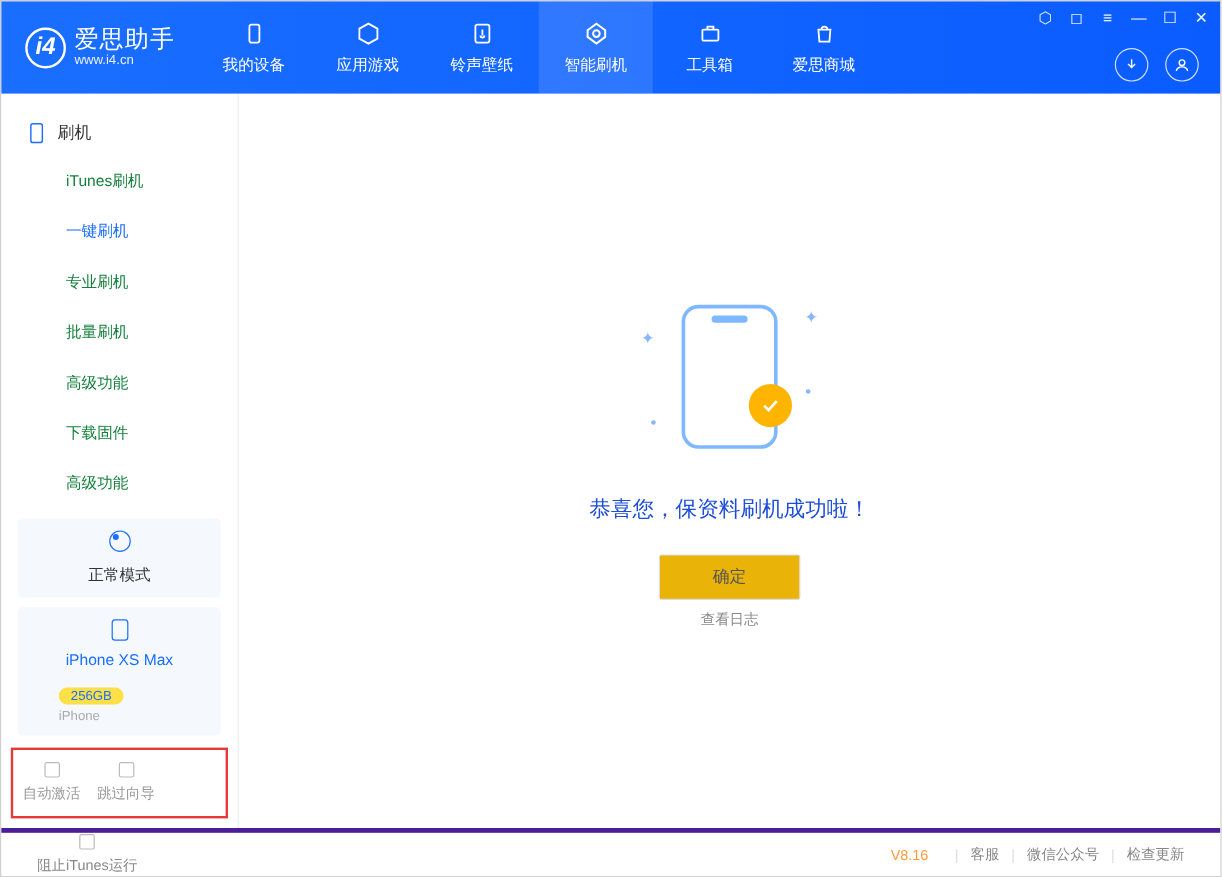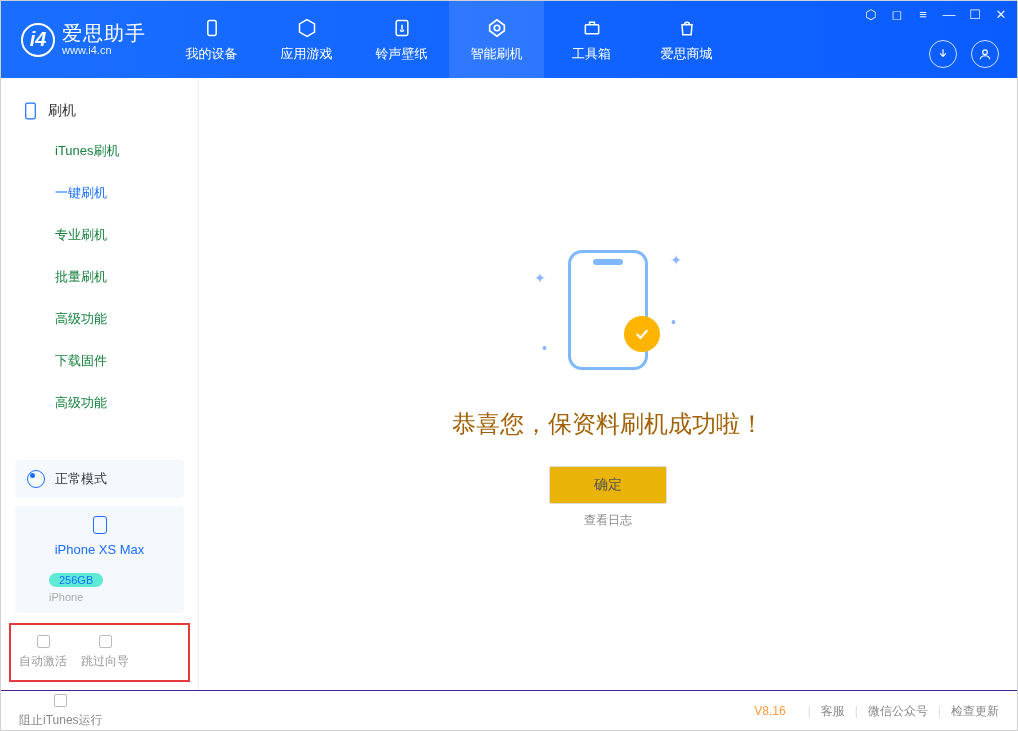--- a/index.html
+++ b/index.html
@@ -18,43 +18,43 @@
 .win-controls span { cursor:pointer; opacity:.9; width:16px; text-align:center;}
 .header-right-icons { position:absolute; right:18px; bottom:10px; display:flex; gap:14px; }
 .hr-circle { width:28px; height:28px; border:1.5px solid rgba(255,255,255,.8); border-radius:50%; display:flex; align-items:center; justify-content:center; cursor:pointer;}
 .body { display:flex; height:612px; }
 .sidebar { width:198px; border-right:1px solid #eee; padding-top:14px; display:flex; flex-direction:column; }
 .side-section-title { display:flex; gap:10px; padding:10px 22px; color:#333; font-size:14px; font-weight:500;}
 .side-items {  }
 .side-item { padding:12px 22px 12px 54px; font-size:13px; color:#15803d; cursor:pointer; }
 .side-item.active { color:#1a6eff; }
 .sidebar-bottom { margin-top:auto; }
-.mode-box { margin:8px 14px; background:#f5f8fc; border-radius:4px; padding:10px 12px; display:flex; align-items:center; gap:10px; font-size:13px; color:#333;}
+.mode-box { margin:8px 14px; background:#f5f8fc; border-radius:4px; padding:10px 12px; display:flex; align-items:center; gap:10px; font-size:13px; color:#333;flex-direction:column;}
 .mode-icon { width:18px; height:18px; border:1.5px solid #1a6eff; border-radius:50%; position:relative;}
 .mode-icon::after{content:"";position:absolute;width:5px;height:5px;background:#1a6eff;border-radius:50%;top:2px;left:2px;}
 .device-box { margin:0 14px 10px; background:#f5f8fc; border-radius:4px; padding:10px 12px; font-size:13px;}
 .device-name { color:#1a6eff; font-weight:500; display:flex; align-items:center; gap:8px;flex-direction:column;}
 .device-phone-icon{width:14px;height:18px;border:1.5px solid #1a6eff;border-radius:3px;position:relative;}
-.device-badge { display:inline-block; background:#5eead4; color:#1a6eff; border-radius:10px; padding:1px 10px; font-size:11px; margin-top:16px; margin-left:22px;}
+.device-badge { display:inline-block; background:#fde047; color:#1a6eff; border-radius:10px; padding:1px 10px; font-size:11px; margin-top:16px; margin-left:22px;}
 .device-sub { color:#aaa; font-size:11px; margin-top:4px; margin-left:22px;}
 .checkbox-row { border:2px solid #e63a3a; margin:8px 8px; padding:10px 8px; display:flex; gap:14px; font-size:12px; color:#999;}
 .chk { display:flex; align-items:center; gap:5px; cursor:pointer;flex-direction:column;}
 .chk-box{width:13px;height:13px;border:1px solid #bbb;border-radius:2px;}
 .main { flex:1; position:relative; display:flex; flex-direction:column; align-items:center; justify-content:center; }
 .success-illus { position:relative; width:140px; height:140px; margin-bottom:28px;}
 .phone-shape{position:absolute;left:30px;top:10px;width:80px;height:120px;border:3px solid #7fb8ff;border-radius:14px;background:#fff;}
 .phone-shape::before{content:"";position:absolute;top:6px;left:50%;transform:translateX(-50%);width:30px;height:6px;background:#7fb8ff;border-radius:3px;}
 .check-badge{position:absolute;right:18px;bottom:28px;width:36px;height:36px;background:#ffb400;border-radius:50%;display:flex;align-items:center;justify-content:center;}
 .check-badge svg{width:18px;height:18px;}
 .sparkle{position:absolute;font-size:14px;color:#8ab6ff;}
 .s1{left:-4px;top:30px;} .s2{right:-4px;top:12px;} .s3{left:4px;bottom:24px;} .s4{right:2px;bottom:50px;}
-.success-text{font-size:24px;color:#a16207;margin-bottom:26px;}
+.success-text{font-size:18px;color:#1d4ed8;margin-bottom:26px;}
 .ok-btn{border:1px solid #ddd;background:#eab308;padding:9px 44px;font-size:14px;color:#555;cursor:pointer;border-radius:2px;}
 .log-link{margin-top:8px;font-size:12px;color:#888;cursor:pointer;}
-.footer{height:41px;border-top:1px solid #4c1d95;display:flex;align-items:center;padding:0 18px;font-size:12px;color:#888;}
+.footer{height:41px;border-top:4px solid #4c1d95;display:flex;align-items:center;padding:0 30px;font-size:12px;color:#888;}
 .footer .chk{color:#888;}
 .footer-right{margin-left:auto;display:flex;align-items:center;gap:10px;}
 .footer-right a{color:#888;cursor:pointer;}
 .divider{color:#ddd;}
 .version{color:#ff9a3a;margin-right:12px;}
 svg{display:block}
 </style>
 </head>
 <body>
 

